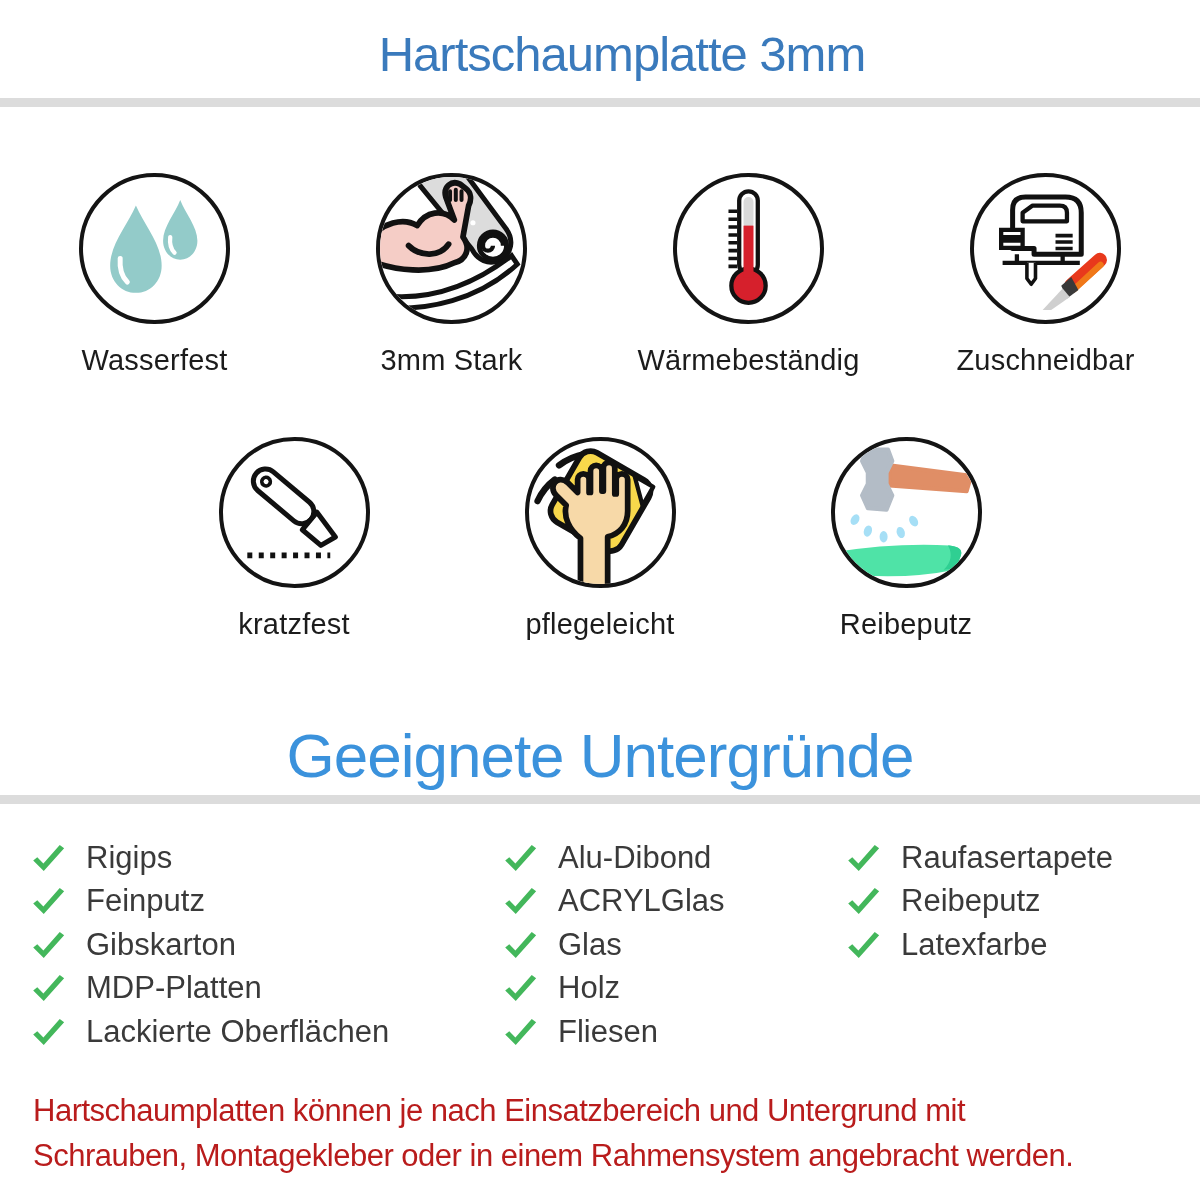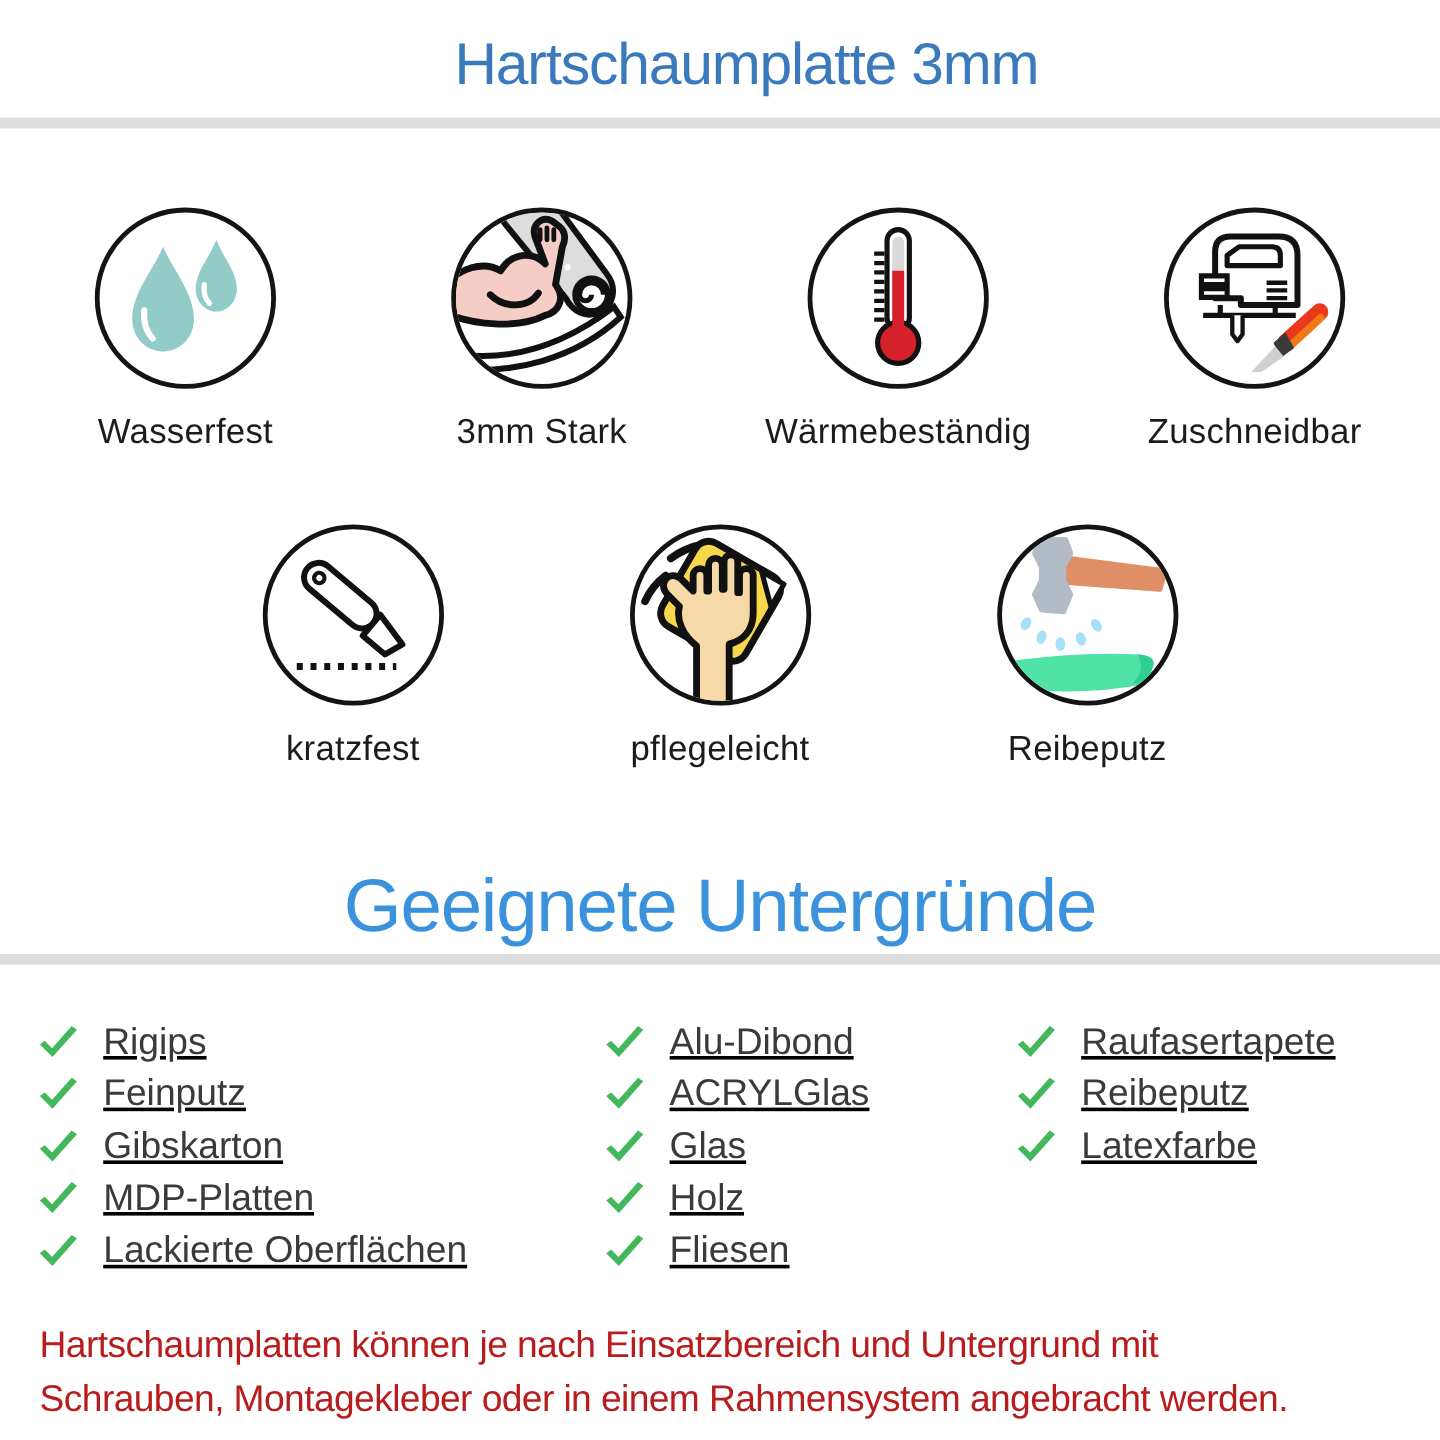--- a/index.html
+++ b/index.html
@@ -27,21 +27,21 @@
   .row2 .feature{width:306px;}
   .feature{display:flex;flex-direction:column;align-items:center;}
   .circle{
     width:143px;height:143px;border:4.5px solid #141414;border-radius:50%;
     overflow:hidden;background:#fff;
   }
   .circle svg{width:100%;height:100%;display:block;}
   .flabel{
     margin-top:20px;font-size:29px;color:#1c1c1c;letter-spacing:0.2px;white-space:nowrap;
   }
-  .lists{display:flex;margin-top:42px;padding-left:28px;text-decoration:underline;}
+  .lists{display:flex;margin-top:32px;padding-left:28px;}
   .col{display:flex;flex-direction:column;}
   .col1{width:472px;}
   .col2{width:343px;}
   .col3{flex:1;}
   .li{display:flex;align-items:center;height:43.5px;}
   .chk{width:41px;height:34px;flex:0 0 41px;margin-right:17px;}
   .chk svg{width:100%;height:100%;display:block;}
   .li-text{font-size:31px;color:#3a3a3a;white-space:nowrap;}
   .footer{
     margin-top:34px;padding-left:33px;

